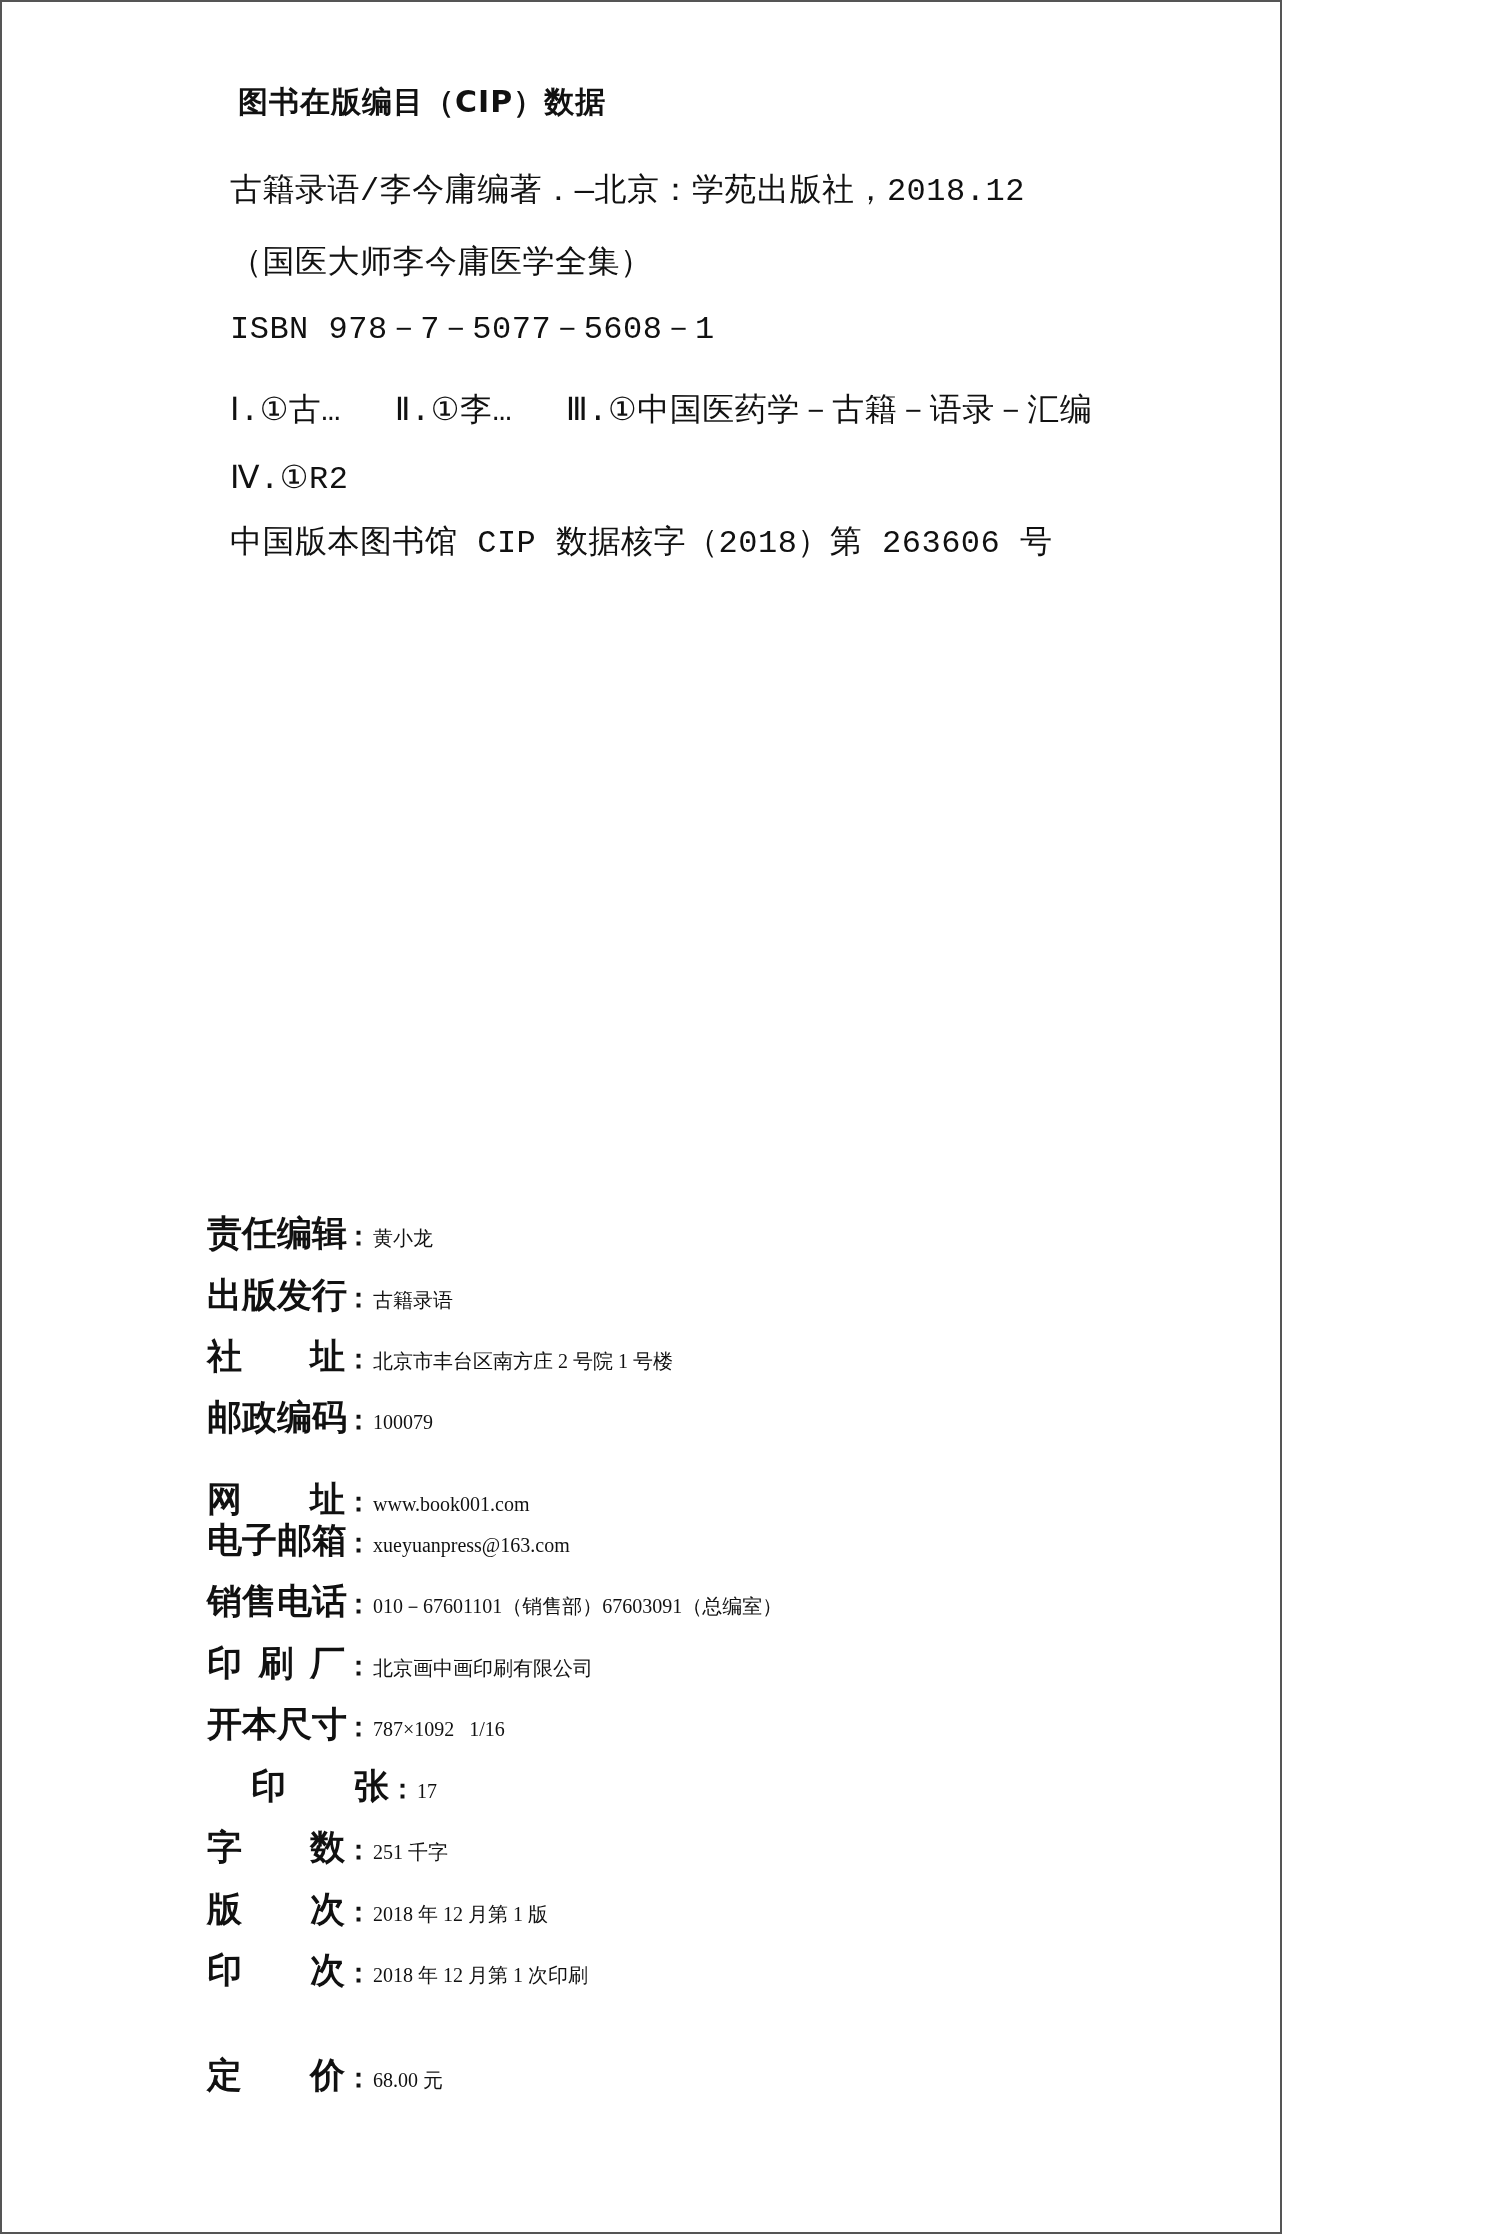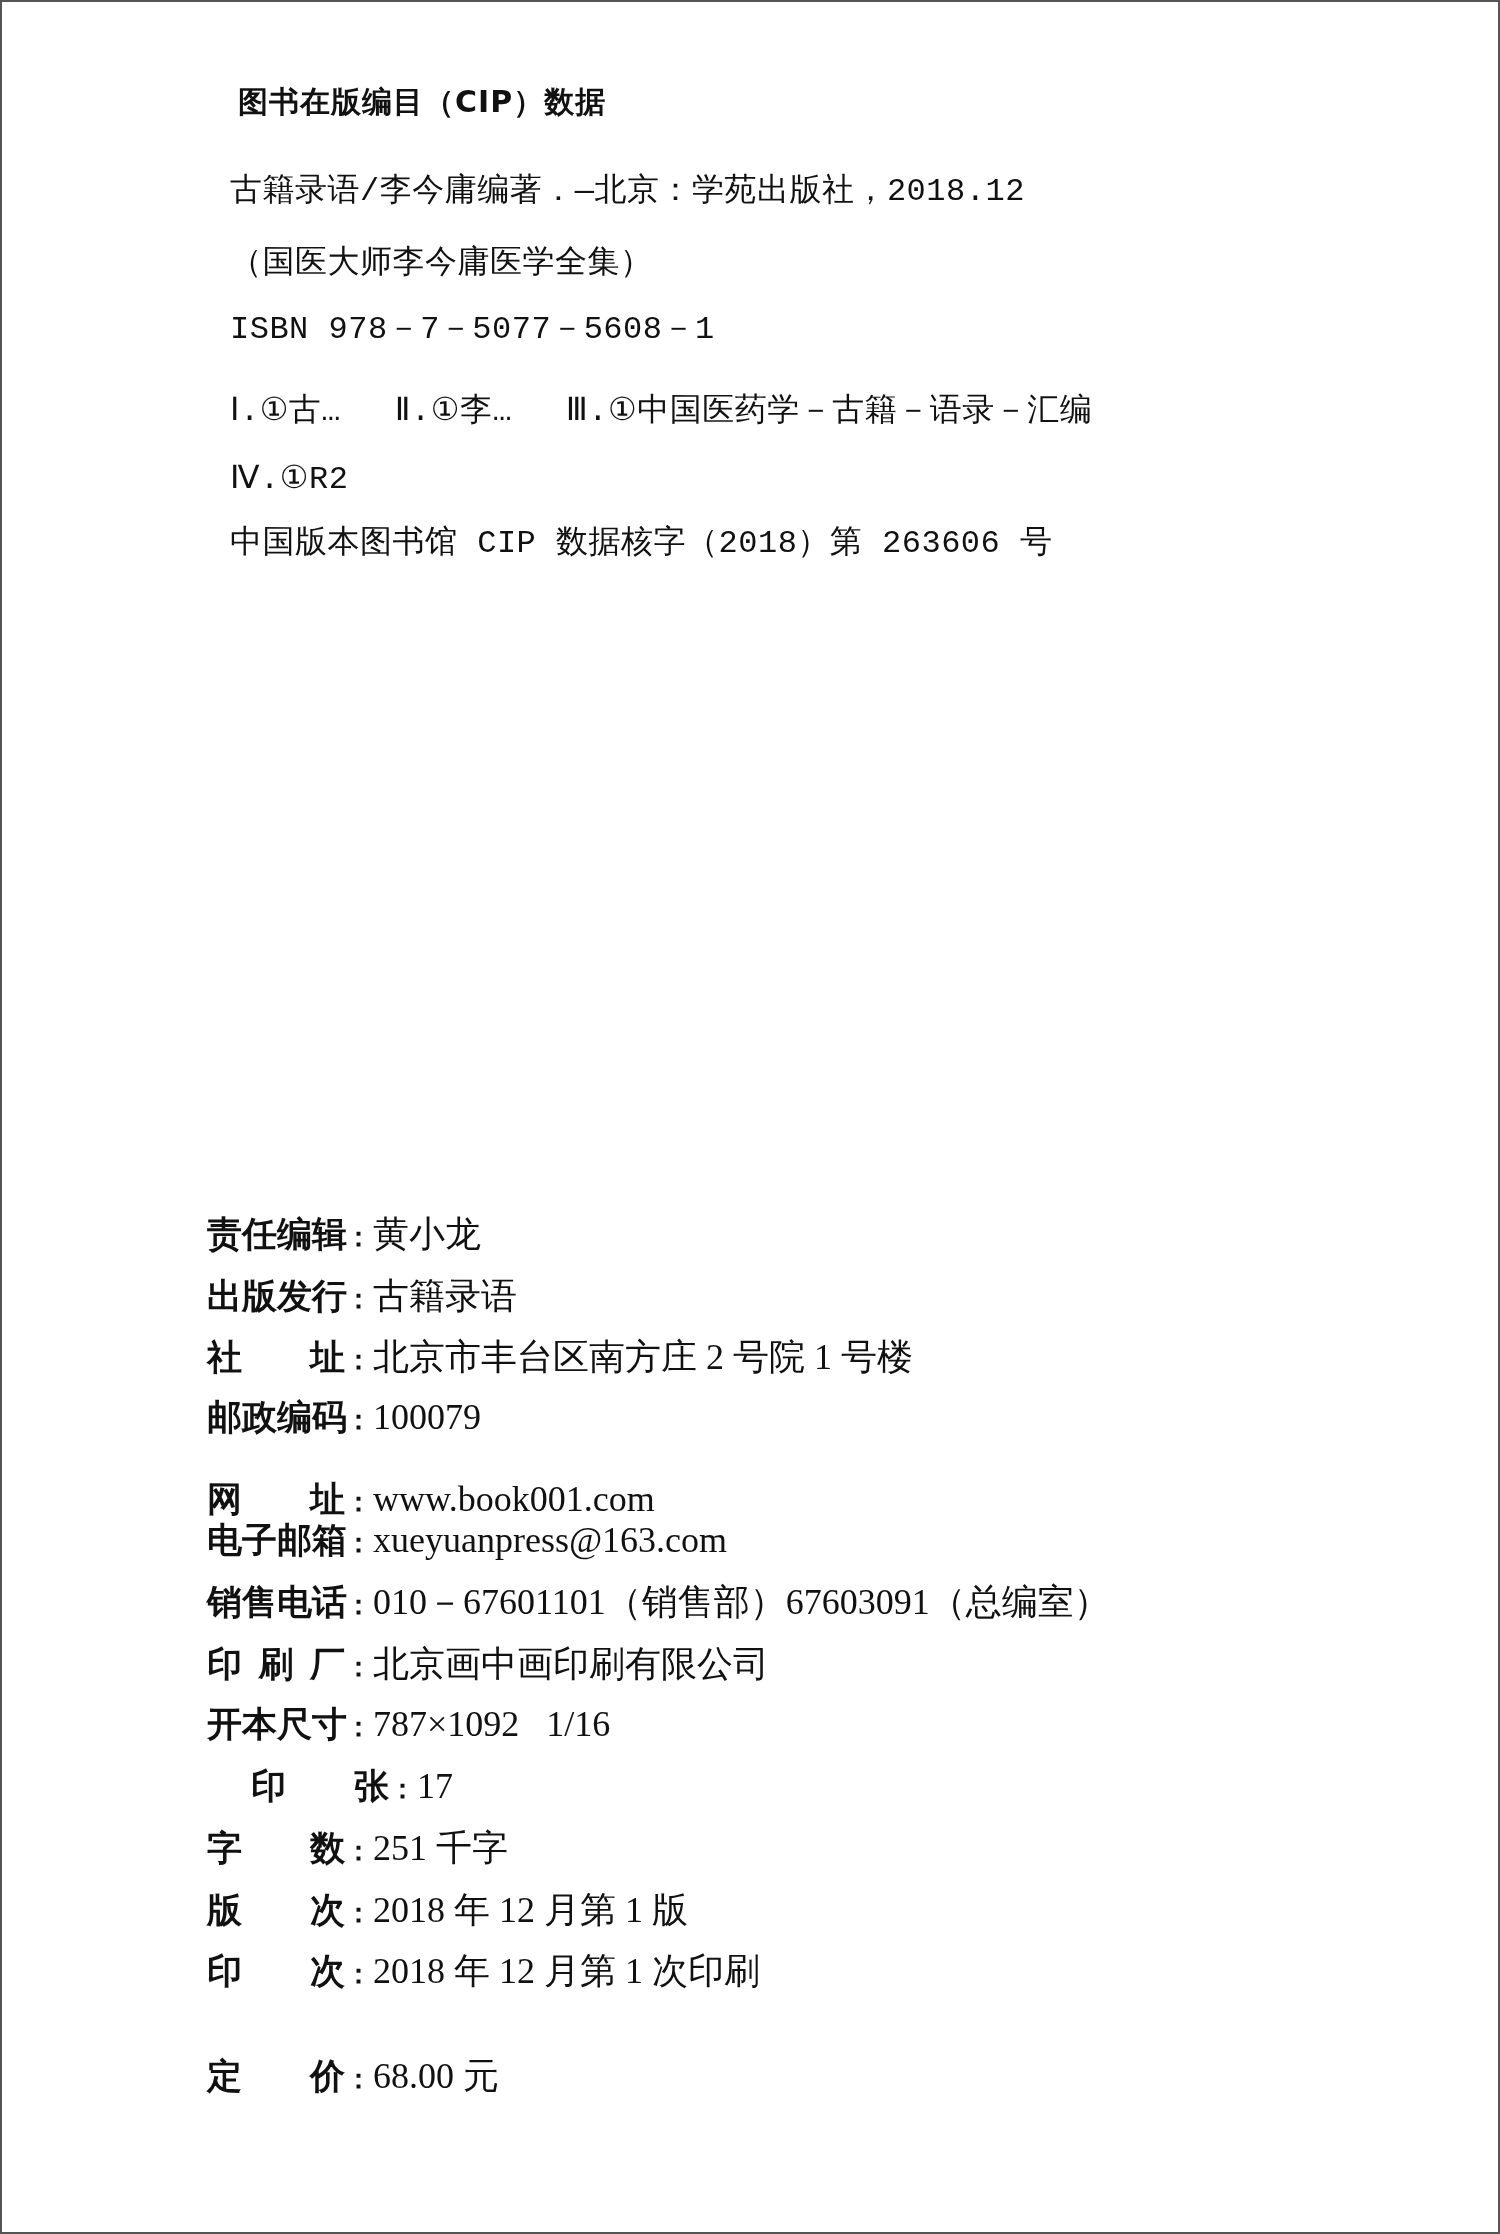--- a/index.html
+++ b/index.html
@@ -9,21 +9,21 @@
     }
     body {
       width: 1500px;
       height: 2234px;
       position: relative;
       overflow: hidden;
     }
     .page {
       position: absolute;
       left: 0; top: 0;
-      width: 1500px;
+      width: 1282px;
       height: 2234px;
       box-sizing: border-box;
       border: 2px solid #555555;
       background: #ffffff;
       color: #111111;
     }
     .cip-title {
       position: absolute;
       left: 236px;
       top: 80px;
@@ -69,21 +69,21 @@
     }
     .colon {
       font-family: "DejaVu Sans", sans-serif;
       font-weight: bold;
       font-size: 27px;
       width: 22px;
       display: inline-block;
     }
     .value {
       font-family: "Liberation Serif", "DejaVu Serif", serif;
-      font-size: 36px;
+      font-size: 20px;
       display: inline-block;
       margin-left: 6px;
     }
   </style>
 </head>
 <body>
 
 <div class="page">
 
   <div class="cip-title">图书在版编目（CIP）数据</div>

